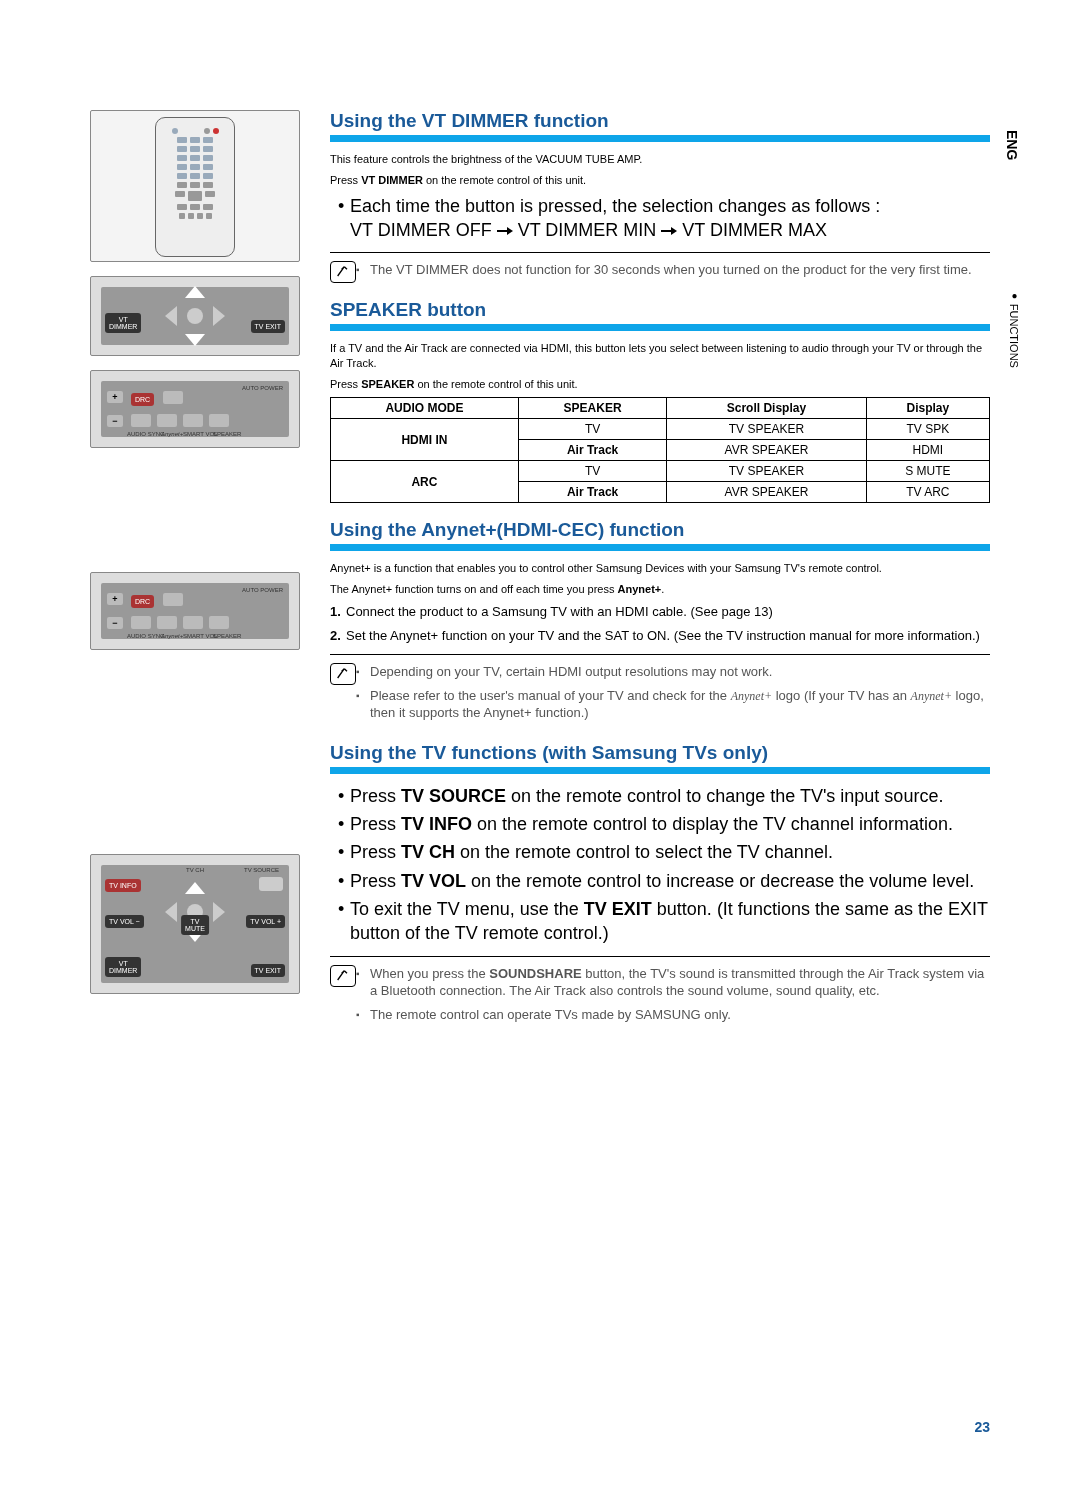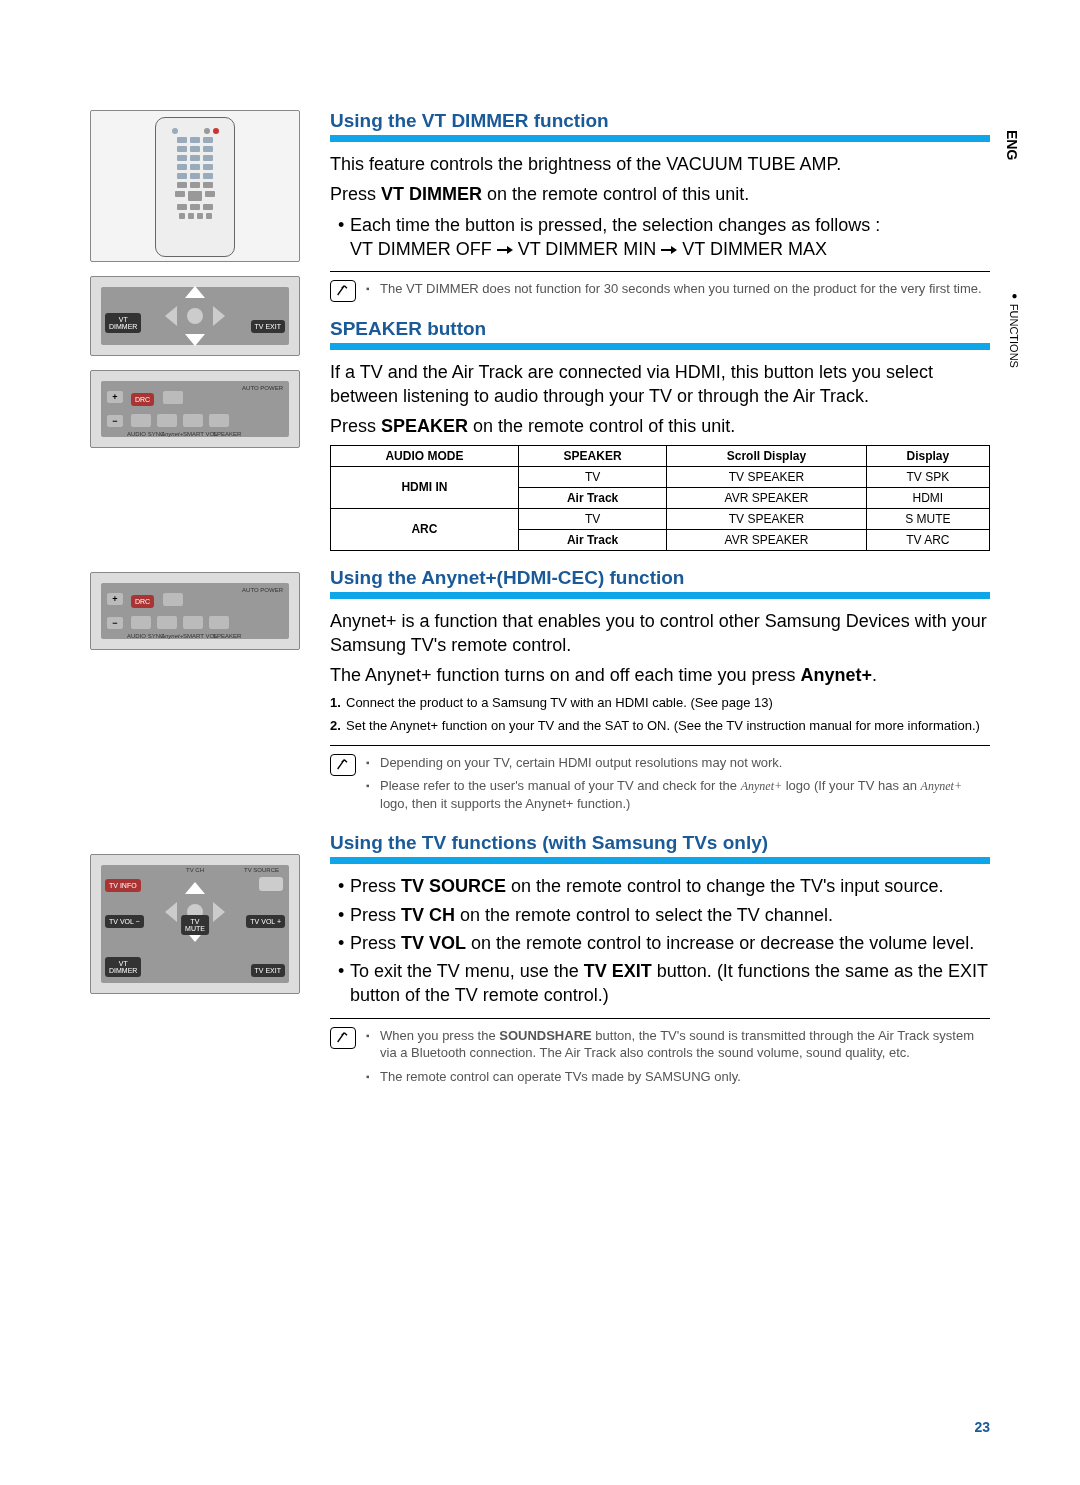--- a/index.html
+++ b/index.html
@@ -52,34 +52,33 @@
   .plus-btn{top:10px;} .minus-btn{bottom:10px;}
   .sq-btn { width:20px; height:13px; background:#bbb; border-radius:2px; position:absolute;}
   h2.section-title {
     font-size: 19px;
     font-weight: bold;
     color: #1a5a99;
     padding-bottom: 3px;
     border-bottom: 7px solid #0ea5e9;
     margin-bottom: 10px;
   }
-  p { font-size: 18px; line-height: 1.35; margin-bottom: 6px; }
+  p { font-size: 11px; line-height: 1.35; margin-bottom: 6px; }
   ul.bullets { list-style: none; padding-left: 8px; margin-bottom: 10px; }
   ul.bullets li { font-size: 18px; line-height: 1.35; margin-bottom: 4px; position:relative; padding-left:12px;}
   ul.bullets li::before { content:"•"; position:absolute; left:0; }
   ol.numbers { list-style: none; padding-left: 0; margin-bottom: 10px; }
   ol.numbers li { font-size:13px; line-height:1.35; margin-bottom:6px; padding-left:16px; position:relative;}
   ol.numbers li .num { position:absolute; left:0; font-weight:bold; }
   .note-block {
     border-top: 1px solid #000;
     padding-top: 8px;
     margin-top: 8px;
     margin-bottom: 14px;
     display: flex;
-    gap: 10px;
     align-items: flex-start;
   }
   .note-icon {
     width: 26px; height: 22px; border:1.5px solid #000; border-radius:4px;
     display:flex; align-items:center; justify-content:center; flex-shrink:0;
   }
   .note-icon svg { width:16px; height:16px; }
   .note-list { list-style:none; flex:1; }
   .note-list li { font-size:13px; line-height:1.35; position:relative; padding-left:14px; margin-bottom:6px; color:#555;}
   .note-list li::before { content:"▪"; position:absolute; left:0; font-size:10px; top:2px;}
@@ -342,20 +341,21 @@
         </div>
       <ul class="note-list">
         <li>Depending on your TV, certain HDMI output resolutions may not work.</li>
         <li><span>Please refer to the user's manual of your TV and check for the </span><span class="anynet-logo">Anynet+</span><span> logo (If your TV has an </span><span class="anynet-logo">Anynet+</span><span> logo, then it supports the Anynet+ function.)</span></li>
       </ul>
     </div>
 
     <h2 class="section-title">Using the TV functions (with Samsung TVs only)</h2>
     <ul class="bullets">
       <li><span>Press </span><b>TV SOURCE</b><span> on the remote control to change the TV's input source.</span></li>
+      <li><span>Press </span><b>TV INFO</b><span> on the remote control to display the TV channel information.</span></li>
       <li><span>Press </span><b>TV CH</b><span> on the remote control to select the TV channel.</span></li>
       <li><span>Press </span><b>TV VOL</b><span> on the remote control to increase or decrease the volume level.</span></li>
       <li><span>To exit the TV menu, use the </span><b>TV EXIT</b><span> button. (It functions the same as the EXIT button of the TV remote control.)</span></li>
     </ul>
     <div class="note-block">
       <div class="note-icon">
           <svg viewBox="0 0 24 24">
             <path d="M4 18 L14 4 M14 4 L18 8 M14 4 L10 8" stroke="#000" stroke-width="2" fill="none"></path>
           </svg>
         </div>

